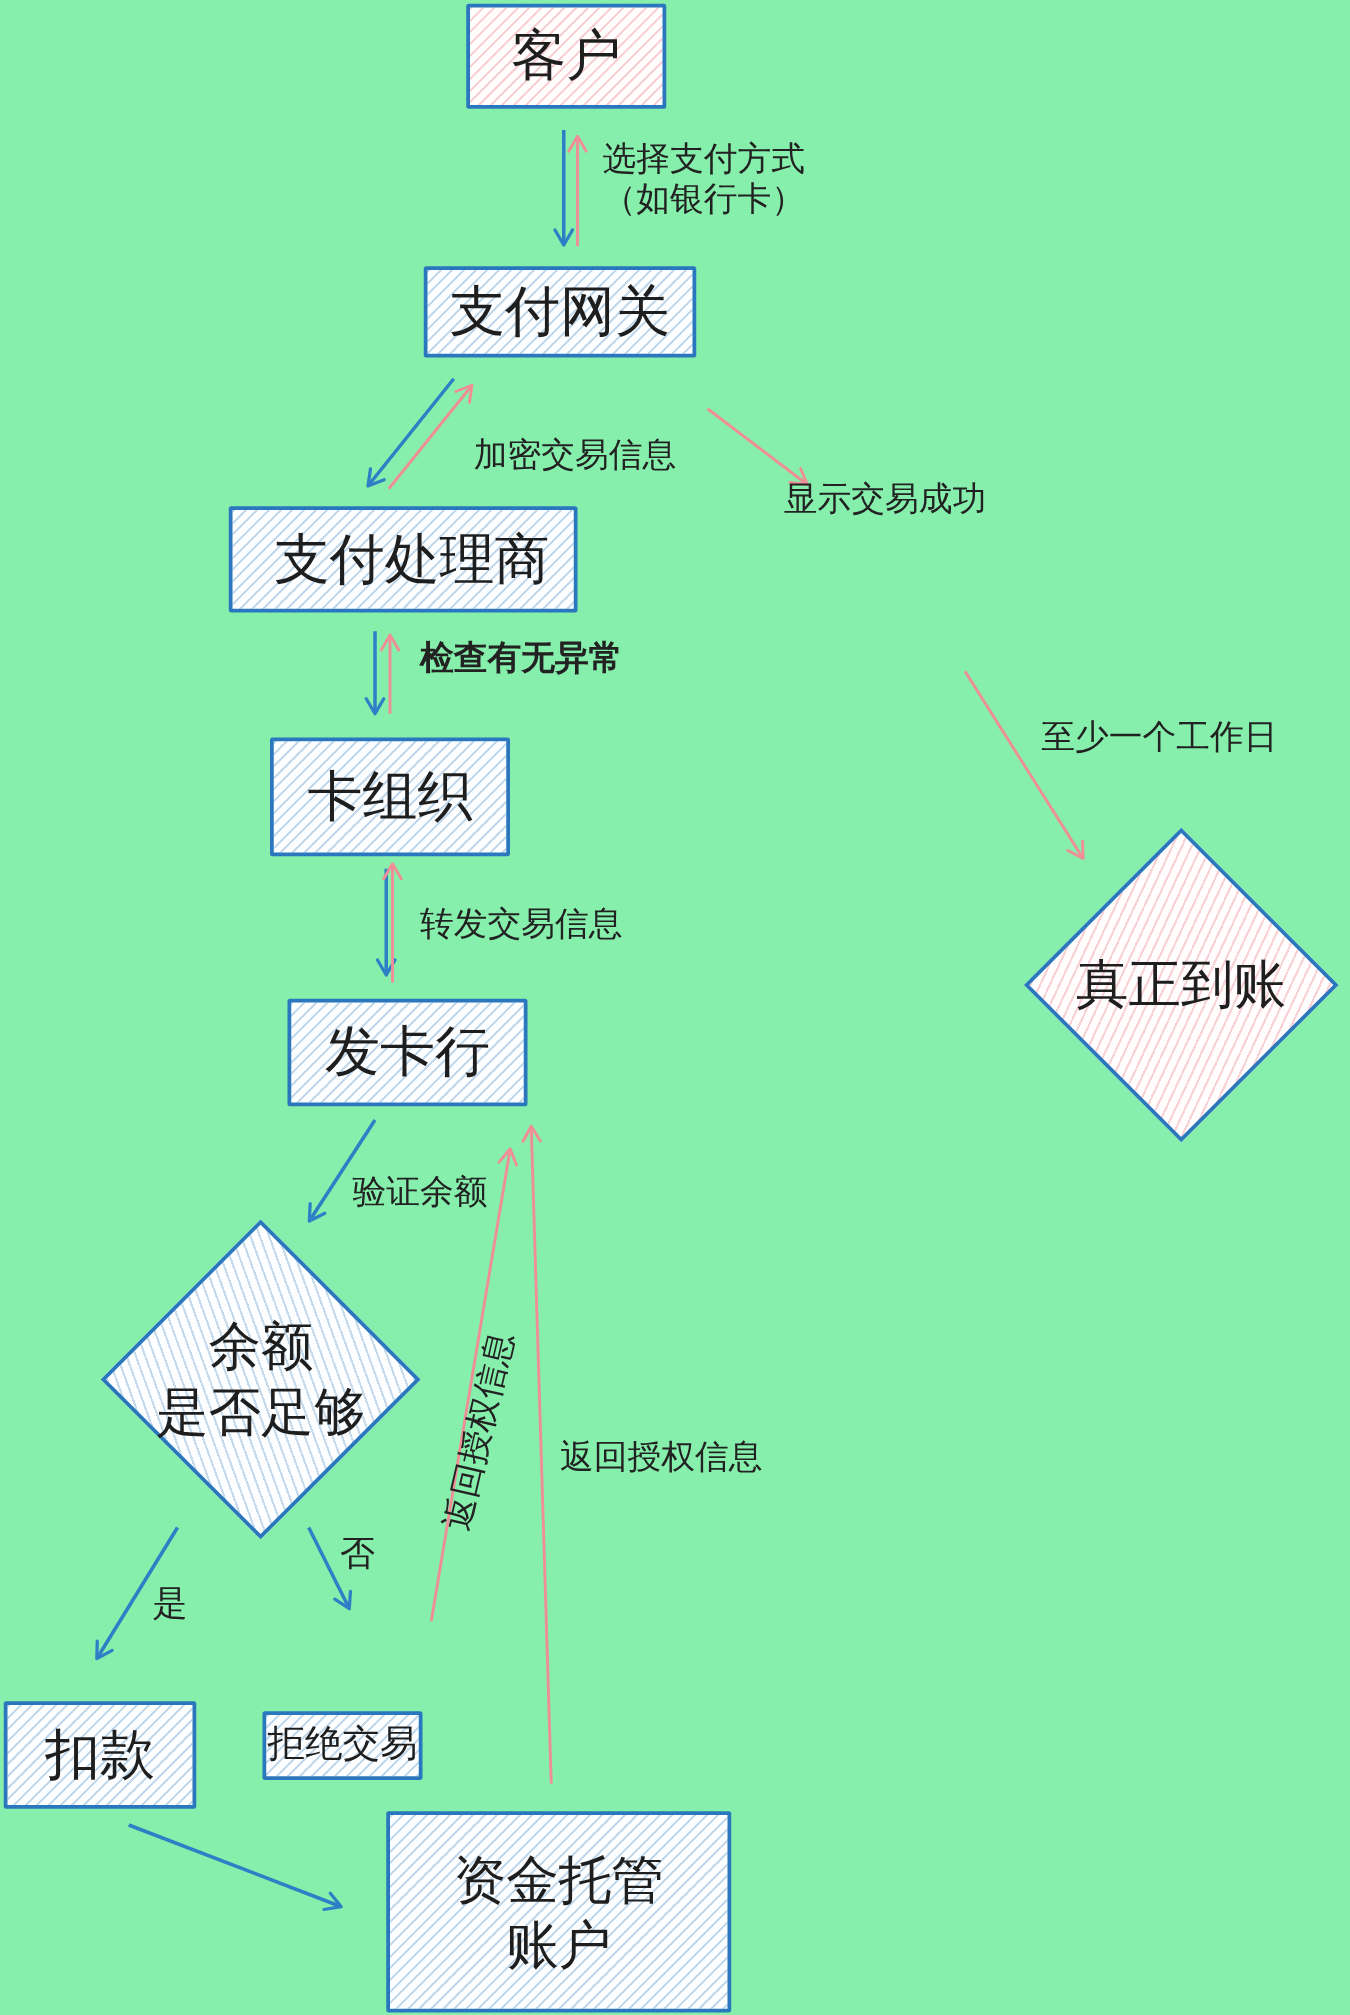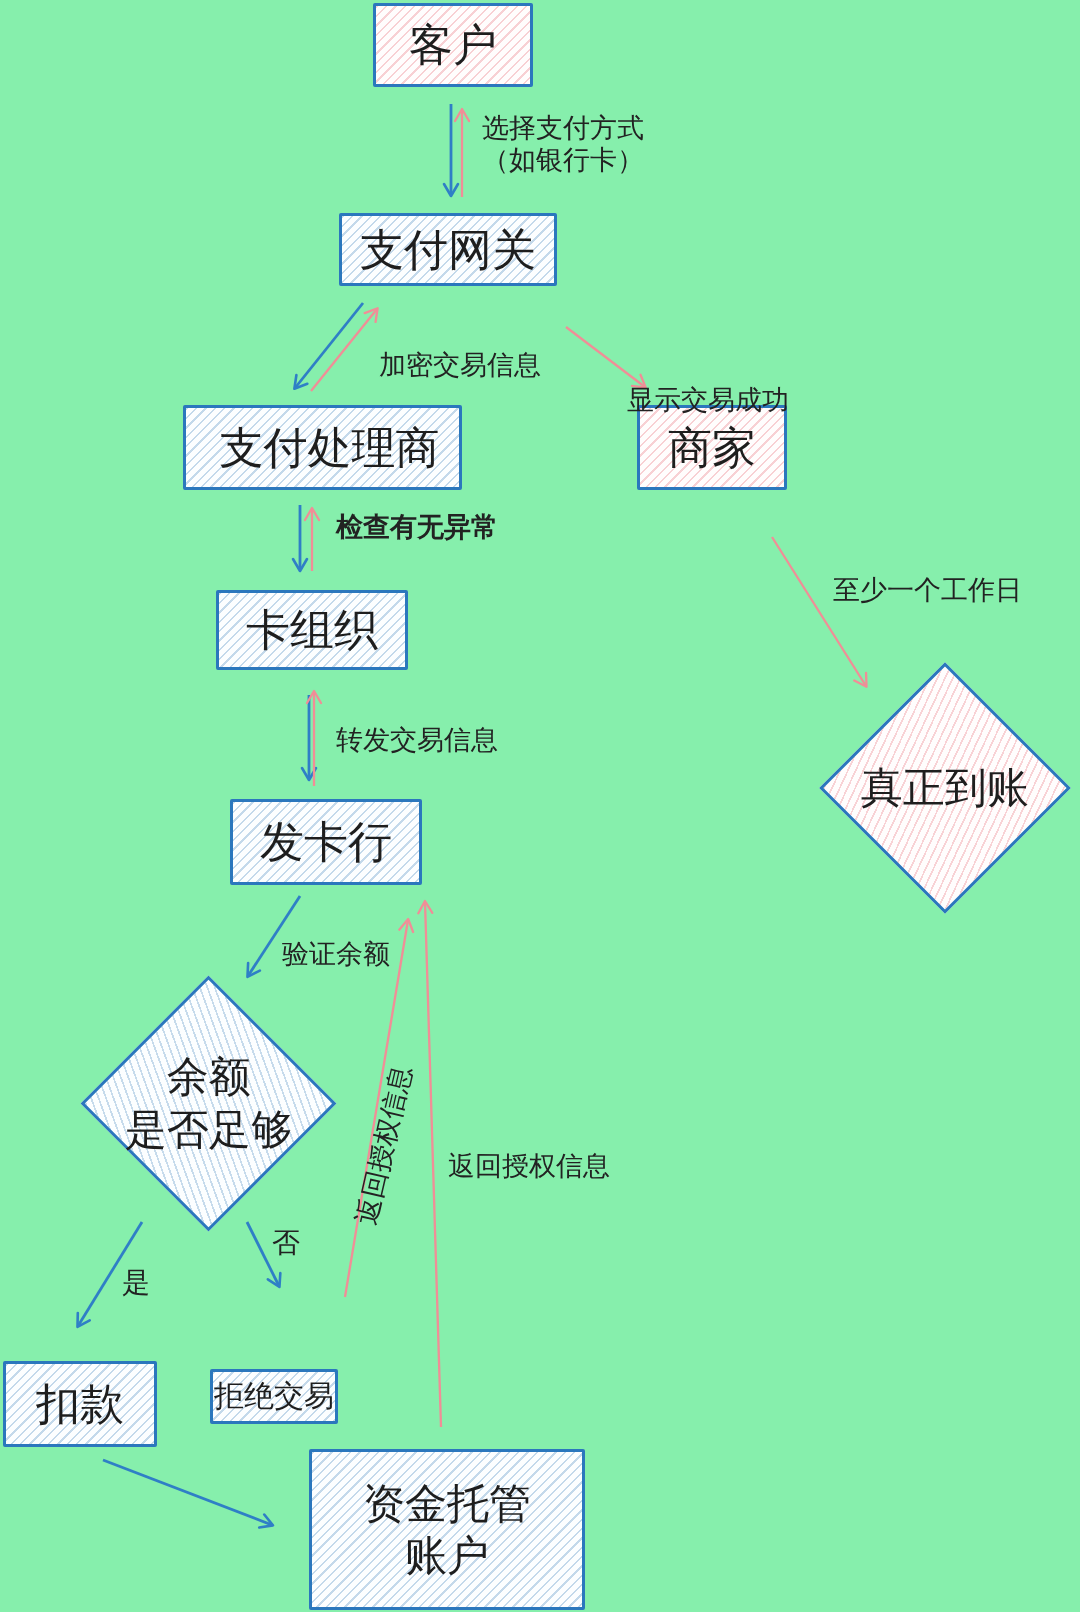--- a/index.html
+++ b/index.html
@@ -102,25 +102,22 @@
   </div>
 
   <div class="node rect fill-blue" style="left:339px; top:213px; width:218px; height:73px;">
     <span class="node-text">支付网关</span>
   </div>
 
   <div class="node rect fill-blue" style="left:183px; top:405px; width:279px; height:85px;padding-left:14px;">
     <span class="node-text">支付处理商</span>
   </div>
 
-  <div class="node rect fill-pink" style="left:637px; top:405px; width:150px; height:85px;">
-    <span class="node-text">商家</span>
-  </div>
 
-  <div class="node rect fill-blue" style="left:216px; top:590px; width:192px; height:80px;">
+  <div class="node rect fill-blue" style="left:216px; top:590px; width:192px; height:95px;">
     <span class="node-text">卡组织</span>
   </div>
 
   <div class="node rect fill-blue" style="left:230px; top:799px; width:192px; height:86px;">
     <span class="node-text">发卡行</span>
   </div>
 
   <div class="node diamond fill-pink" style="left:856px; top:699px; width:178px; height:178px;">
     <div class="diamond-inner">
       <span class="node-text mid">真正到账</span>

